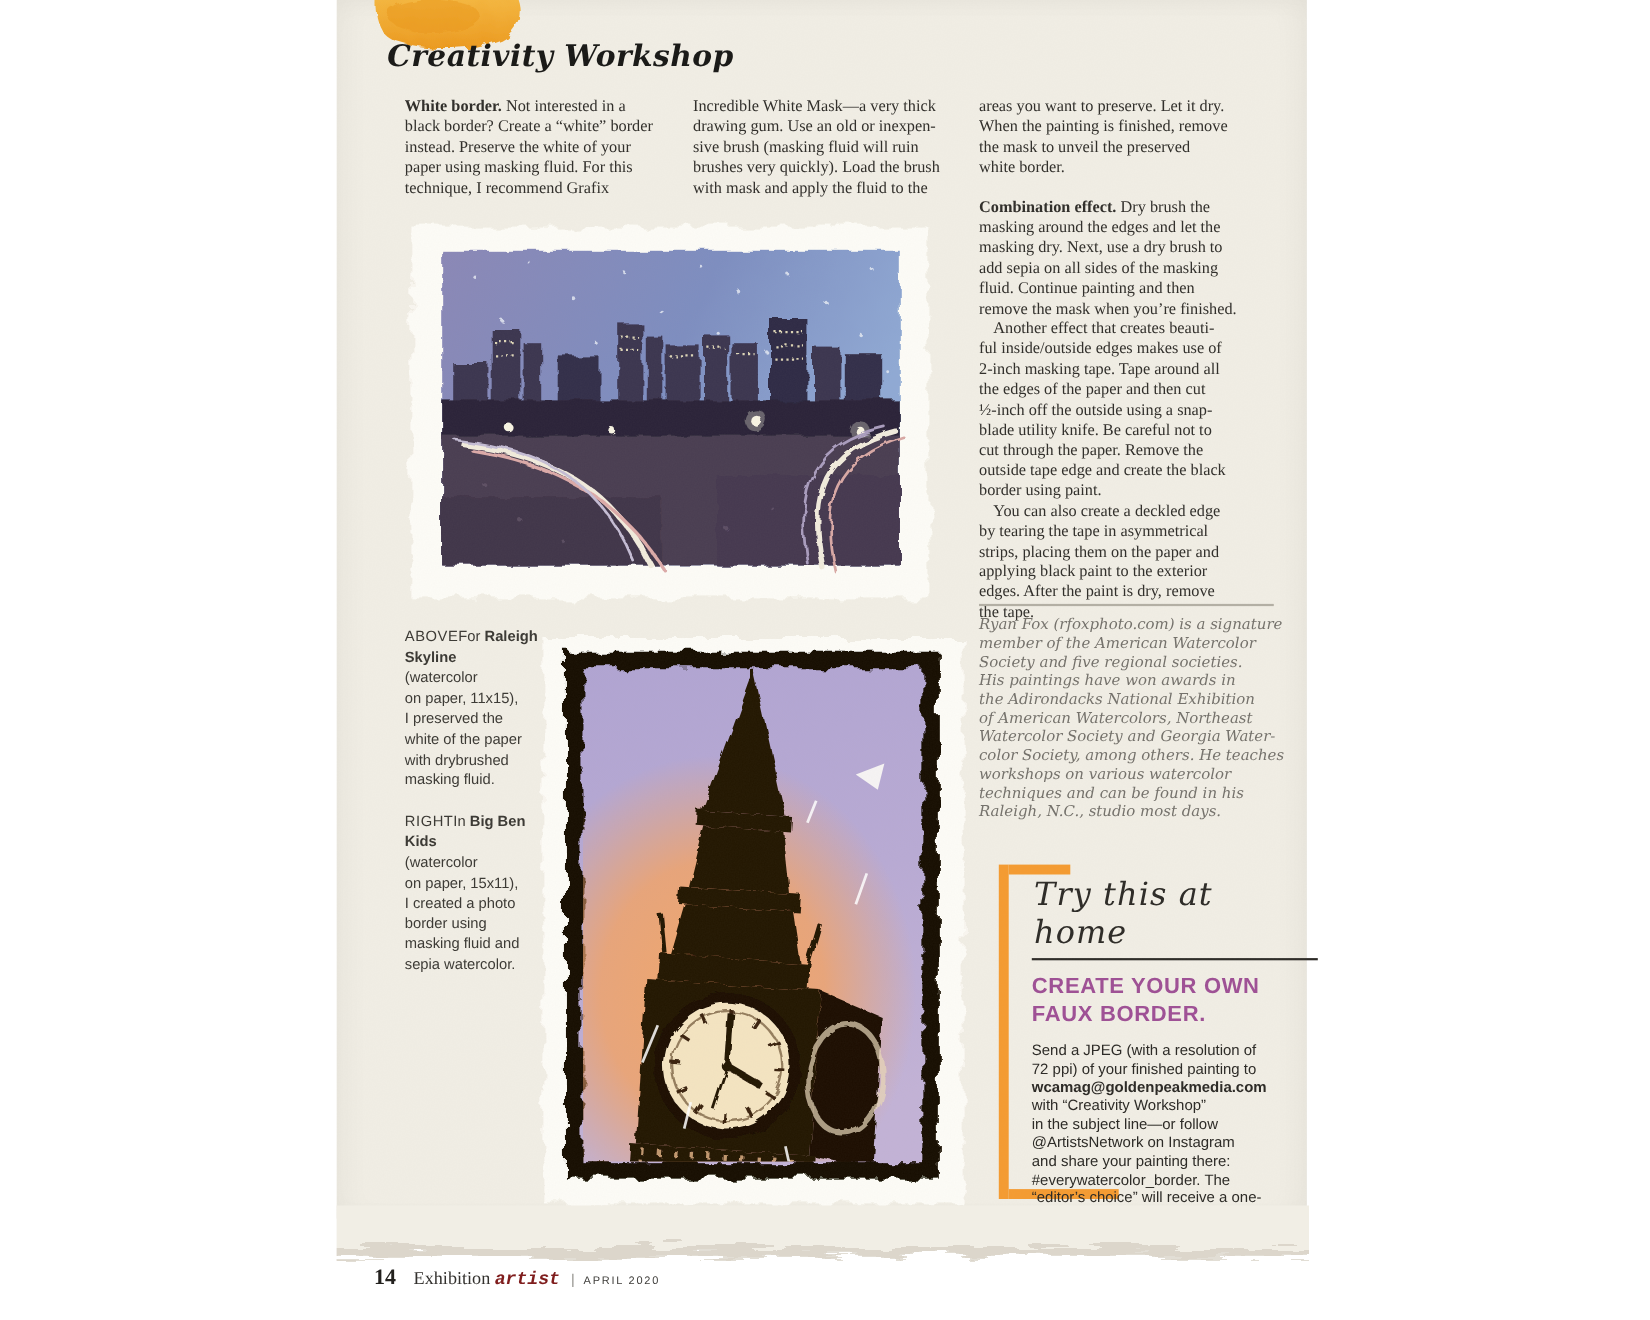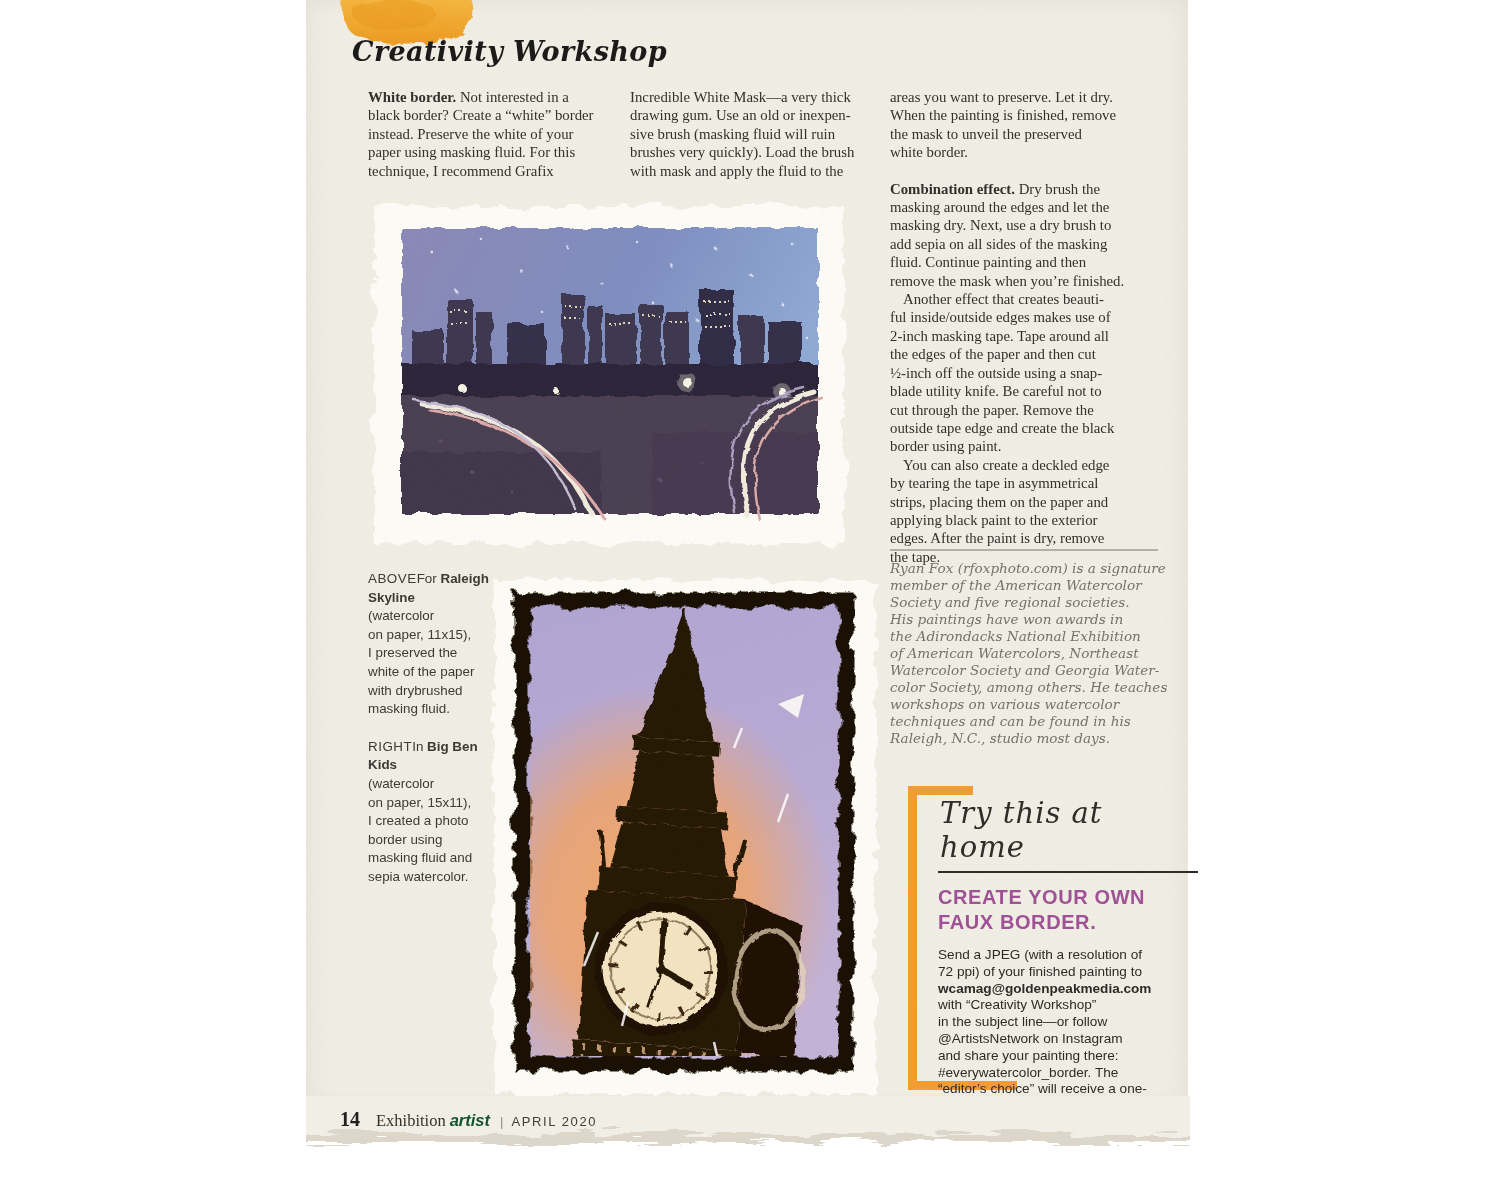--- a/index.html
+++ b/index.html
@@ -33,23 +33,23 @@
                   line-height:25px;color:var(--purple);letter-spacing:.6px;white-space:pre-line;margin:0;}
   .trybox-body{font-family:"Liberation Sans",sans-serif;font-size:13.6px;line-height:16.8px;
                color:#2a2824;white-space:pre-line;margin:0;}
   .bracket{border-left:9px solid var(--orange);}
   .bracket::before,.bracket::after{content:"";position:absolute;background:var(--orange);height:9px;}
   .bracket::before{left:0;top:0;width:56px;}
   .bracket::after{left:0;bottom:0;width:100px;}
   .footer{display:flex;align-items:baseline;}
   .footer .num{font-family:"Liberation Serif",serif;font-size:20px;font-weight:bold;color:#23211e;margin-right:16px;}
   .footer .mag{font-family:"Liberation Serif",serif;font-size:16.5px;color:#33312e;}
-  .footer .mag-it{font-family:Liberation Sans, sans-serif;font-style:italic;font-weight:bold;font-size:16.5px;color:#14532d;margin-left:4px;}
+  .footer .mag-it{font-family:Liberation Mono, monospace;font-style:italic;font-weight:bold;font-size:16.5px;color:#7f1d1d;margin-left:4px;}
   .footer .sep{font-family:"Liberation Sans",sans-serif;font-size:13px;color:#8f8d88;margin:0 8px 0 10px;}
-  .footer .issue{font-family:"Liberation Sans",sans-serif;font-size:13px;letter-spacing:1.6px;color:#3f3e3b;}
+  .footer .issue{font-family:"Liberation Sans",sans-serif;font-size:10px;letter-spacing:1.6px;color:#3f3e3b;}
   svg{display:block;}
 </style>
 </head>
 <body>
 
 <div class="paper"></div>
 
 <svg class="abs" style="left:334px;top:0;" width="154" height="60" viewBox="0 0 154 60">
   <defs>
     <filter id="sw-r" x="-20%" y="-20%" width="140%" height="140%">
@@ -366,19 +366,19 @@
       <feTurbulence type="turbulence" baseFrequency="0.012 0.09" numOctaves="3" seed="21" result="tn"></feTurbulence>
       <feDisplacementMap in="SourceGraphic" in2="tn" scale="20"></feDisplacementMap>
     </filter>
   </defs>
   <g filter="url(#tr-rough)">
     <rect x="-14" y="-16" width="912" height="58" fill="#d8d2c5" opacity="0.9"></rect>
     <rect x="-14" y="-22" width="912" height="56" fill="#f1eee5"></rect>
   </g>
 </svg>
 
-<div class="footer abs" style="left:340px;top:1108px;">
+<div class="footer abs" style="left:340px;top:1150px;">
   <span class="num">14</span>
   <span class="mag">Exhibition</span>
   <span class="mag-it">artist</span>
   <span class="sep">|</span>
   <span class="issue">APRIL 2020</span>
 </div>
 
 </body></html>

